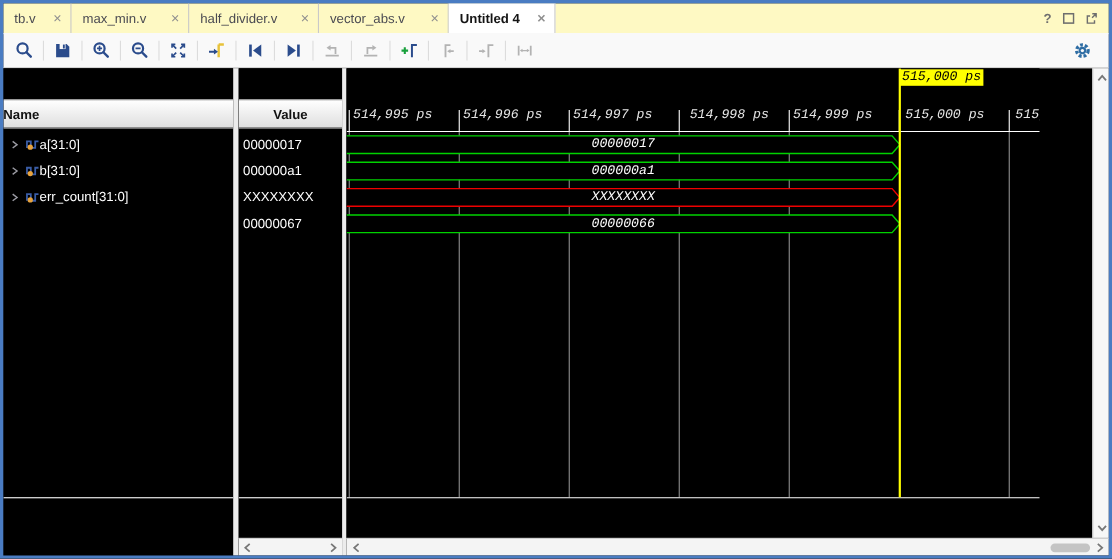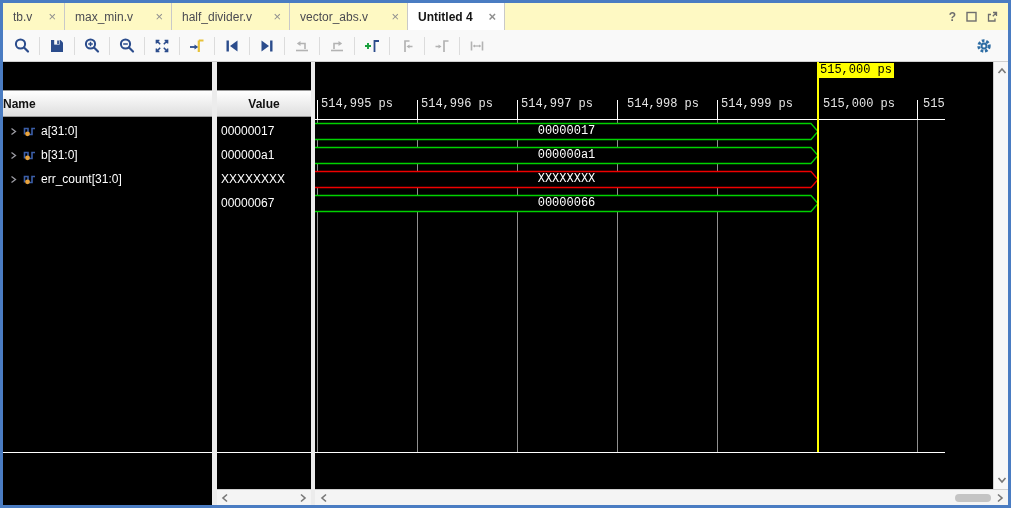--- a/index.html
+++ b/index.html
@@ -30,34 +30,34 @@
   #split2{left:311px;width:4px;}
   .colhead{position:absolute;left:0;top:28px;width:100%;height:27px;box-sizing:border-box;
            background:linear-gradient(#ffffff,#dedede);border-top:1px solid #9a9a9a;border-bottom:1px solid #9a9a9a;
            display:flex;align-items:center;font-size:12px;font-weight:bold;color:#111;}
   #name-panel .colhead{}
   #value-panel .colhead{justify-content:center;}
   .rows{position:absolute;left:0;top:57px;width:100%;}
   .srow{height:24px;display:flex;align-items:center;color:#fff;font-size:12px;}
   .srow .chev{margin-left:7px;display:flex;}
   .srow .sicon{margin-left:6px;display:flex;}
-  .srow .slabel{margin-left:5px;white-space:nowrap;}
+  .srow .slabel{white-space:nowrap;}
   .vrow{height:24px;display:flex;align-items:center;color:#fff;font-size:12px;padding-left:4px;}
   .hline{position:absolute;left:0;top:390px;width:100%;height:1px;background:#fff;}
   
   .hscroll{position:absolute;height:16px;background:#f4f4f4;border-top:1px solid #cfcfcf;box-sizing:border-box;}
   #value-hscroll{left:217px;top:489px;width:94px;}
   #wave-hscroll{left:315px;top:489px;width:693px;}
   .hs-arrow{position:absolute;top:3px;display:flex;}
   #vscroll{position:absolute;left:993px;top:62px;width:15px;height:427px;background:#f7f7f7;
            border-left:1px solid #cfcfcf;box-sizing:border-box;}
   .vs-arrow{position:absolute;left:3px;display:flex;}
   .thumb{position:absolute;top:4px;height:8px;background:#c4c4c4;border-radius:4px;}
   
-  #wave-panel{left:315px;width:630px;height:427px;}
+  #wave-panel{left:315px;width:630px;height:427px;font-style:italic;}
   #wave-svg{position:absolute;left:0;top:0;}
   .tick-label{position:absolute;top:35px;color:#e5e5e5;font-family:"Liberation Mono",monospace;
               font-size:12px;white-space:nowrap;}
   .bus-label{position:absolute;left:0;width:503px;text-align:center;color:#fff;height:17px;line-height:17px;
              font-family:"Liberation Mono",monospace;font-size:12px;}
   #marker-box{position:absolute;left:503px;top:1px;width:76px;height:15px;background:#ffff00;
               color:#000;font-family:"Liberation Mono",monospace;font-size:12px;line-height:15px;padding-left:2px;
               box-sizing:border-box;white-space:nowrap;}
 </style>
 </head>

